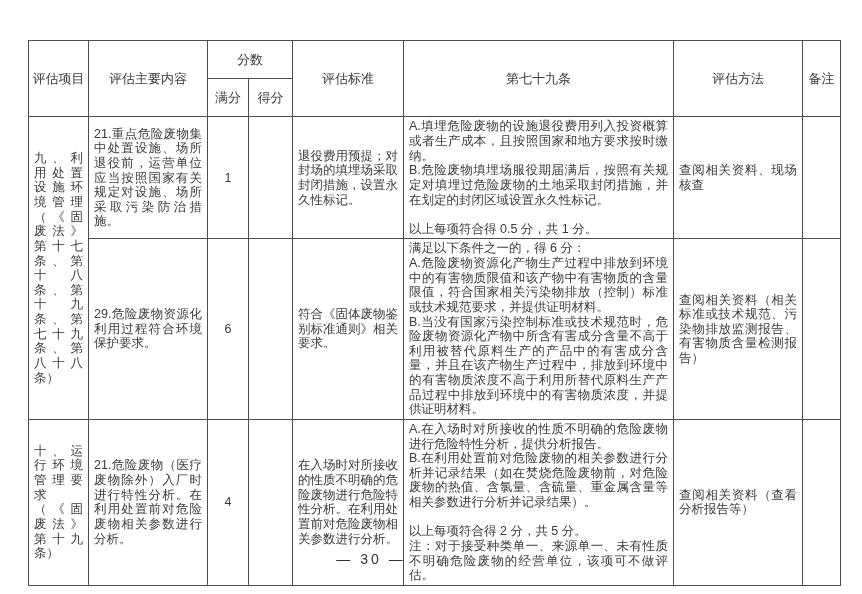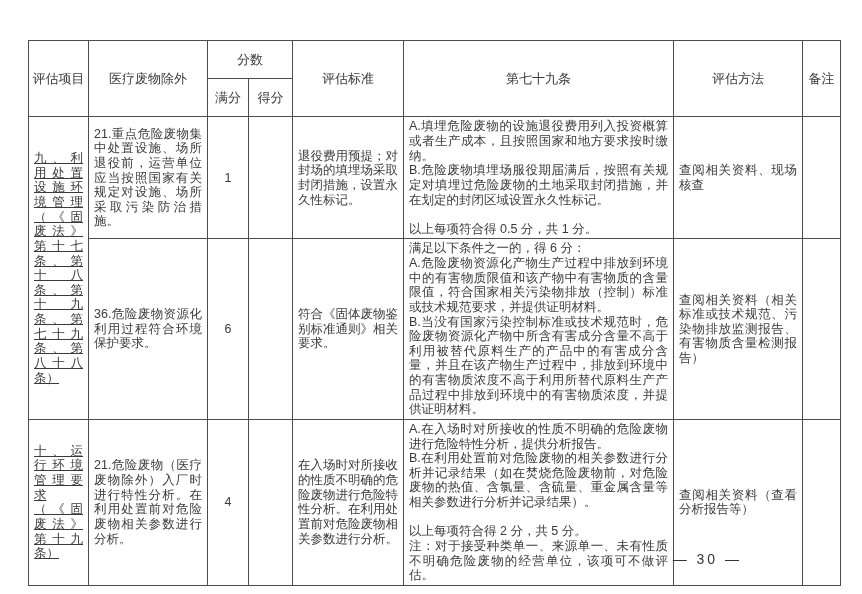--- a/index.html
+++ b/index.html
@@ -38,39 +38,38 @@
   tr.hr1 { height: 22px; }
   tr.hr2 { height: 26px; }
   tr.r21 { height: 110px; }
   tr.r22 { height: 174px; }
   tr.r23 { height: 163px; }
   td.num { text-align: center; }
   td.proj {
     text-align: justify;
     text-justify: inter-ideograph;
     padding: 2px 4px;
-    text-decoration: underline;
   }
   td.txt {
     text-align: justify;
     text-justify: inter-ideograph;
     margin-top: 44px;
   }
   td.points {
     white-space: pre-line;
     text-align: justify;
     text-justify: inter-ideograph;
     vertical-align: middle;
   }
   .footer {
     position: absolute;
     top: 551px;
     left: 0;
     width: 742px;
-    text-align: right;
+    text-align: center;
     font-size: 14px;
     letter-spacing: 3px;
     color: #33333f;
   }
 </style>
 </head>
 <body>
 
 <div class="sheet">
 
@@ -82,21 +81,21 @@
       <col style="width:44px">
       <col style="width:111px">
       <col style="width:270px">
       <col style="width:129px">
       <col style="width:38px">
     </colgroup>
 
     <tbody>
         <tr class="hrow hr1">
       <td rowspan="2">评估项目</td>
-      <td rowspan="2">医疗废物除外</td>
+      <td rowspan="2">评估主要内容</td>
       <td colspan="2">分数</td>
       <td rowspan="2">评估标准</td>
       <td rowspan="2">第七十九条</td>
       <td rowspan="2">评估方法</td>
       <td rowspan="2">备注</td>
     </tr>
     <tr class="hrow hr2">
       <td>满分</td>
       <td>得分</td>
     </tr>
@@ -109,21 +108,21 @@
       <td class="txt">退役费用预提；对封场的填埋场采取封闭措施，设置永久性标记。</td>
       <td class="points">A.填埋危险废物的设施退役费用列入投资概算或者生产成本，且按照国家和地方要求按时缴纳。
 B.危险废物填埋场服役期届满后，按照有关规定对填埋过危险废物的土地采取封闭措施，并在划定的封闭区域设置永久性标记。
 
 以上每项符合得 0.5 分，共 1 分。</td>
       <td class="txt">查阅相关资料、现场核查</td>
       <td class="num"></td>
     </tr>
 
     <tr class="r22">
-      <td class="txt">36.危险废物资源化利用过程符合环境保护要求。</td>
+      <td class="txt">29.危险废物资源化利用过程符合环境保护要求。</td>
       <td class="num">6</td>
       <td class="num"></td>
       <td class="txt">符合《固体废物鉴别标准通则》相关要求。</td>
       <td class="points">满足以下条件之一的，得 6 分：
 A.危险废物资源化产物生产过程中排放到环境中的有害物质限值和该产物中有害物质的含量限值，符合国家相关污染物排放（控制）标准或技术规范要求，并提供证明材料。
 B.当没有国家污染控制标准或技术规范时，危险废物资源化产物中所含有害成分含量不高于利用被替代原料生产的产品中的有害成分含量，并且在该产物生产过程中，排放到环境中的有害物质浓度不高于利用所替代原料生产产品过程中排放到环境中的有害物质浓度，并提供证明材料。</td>
       <td class="txt">查阅相关资料（相关标准或技术规范、污染物排放监测报告、有害物质含量检测报告）</td>
       <td class="num"></td>
     </tr>
 

